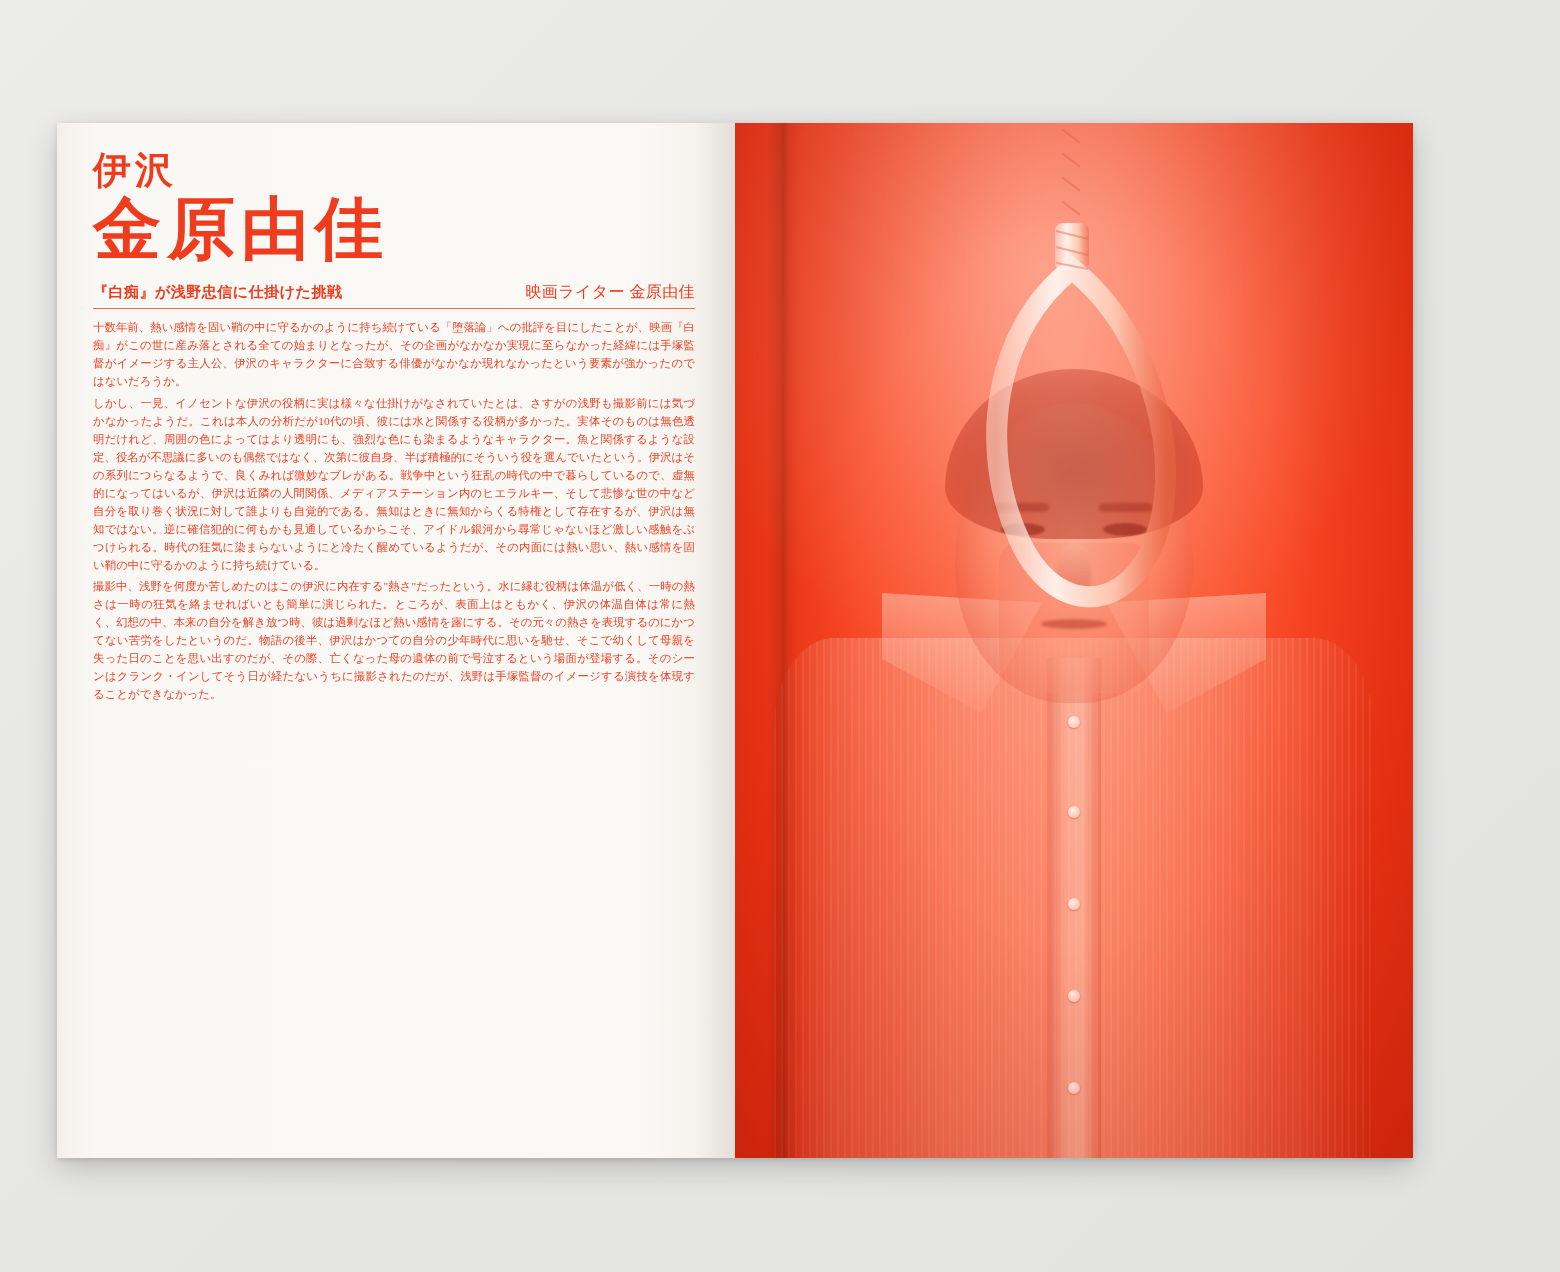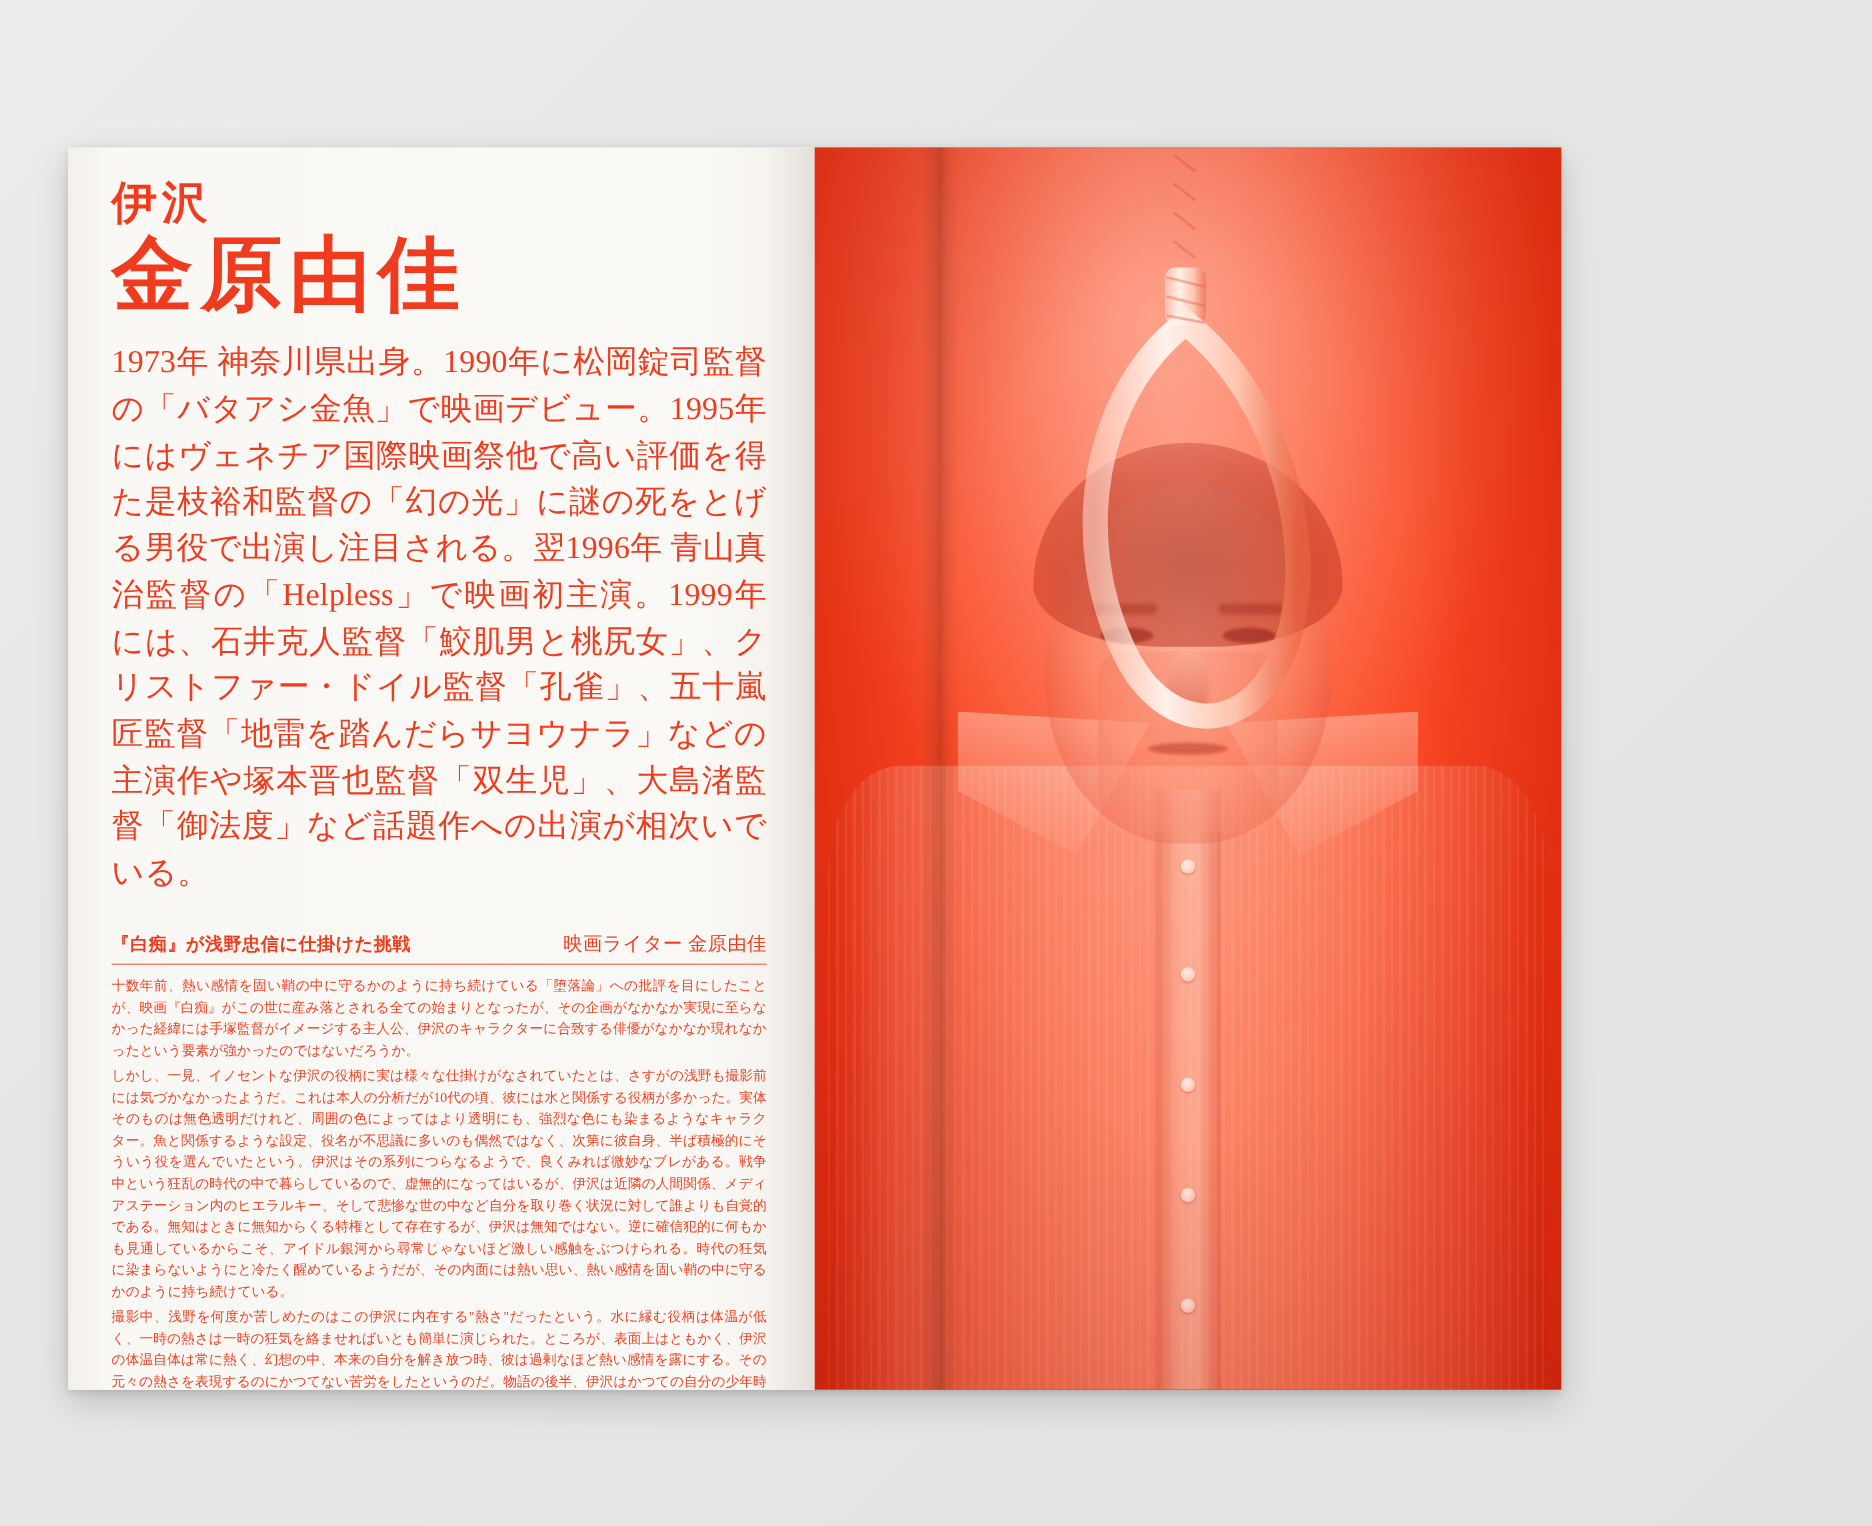--- a/index.html
+++ b/index.html
@@ -17,21 +17,21 @@
     position: relative;
     width: 1560px;
     height: 1272px;
     background: linear-gradient(135deg, #ececeb 0%, #e6e6e4 45%, #e2e2e0 100%);
   }
   
   .spread {
     position: absolute;
     left: 57px;
     top: 123px;
-    width: 1244px;
+    width: 1356px;
     height: 1035px;
     display: flex;
     box-shadow: 0 10px 28px rgba(0,0,0,0.18), 0 2px 6px rgba(0,0,0,0.12);
   }
   .page {
     position: relative;
     height: 100%;
     overflow: hidden;
   }
   .page-left {
@@ -311,21 +311,20 @@
 </head>
 <body>
 
 <div class="scene">
   <div class="spread">
 
     <div class="page page-left">
       <div class="left-inner">
         <div class="kicker">伊沢</div>
         <h1 class="headline">金原由佳</h1>
-        <p class="bio">1973年 神奈川県出身。1990年に松岡錠司監督の「バタアシ金魚」で映画デビュー。1995年にはヴェネチア国際映画祭他で高い評価を得た是枝裕和監督の「幻の光」に謎の死をとげる男役で出演し注目される。翌1996年 青山真治監督の「Helpless」で映画初主演。1999年には、石井克人監督「鮫肌男と桃尻女」、クリストファー・ドイル監督「孔雀」、五十嵐匠監督「地雷を踏んだらサヨウナラ」などの主演作や塚本晋也監督「双生児」、大島渚監督「御法度」など話題作への出演が相次いでいる。</p>
 
         <div class="sub-row">
           <div class="subhead">『白痴』が浅野忠信に仕掛けた挑戦</div>
           <div class="byline">映画ライター 金原由佳</div>
         </div>
 
         <div class="body-col">
           <p>十数年前、熱い感情を固い鞘の中に守るかのように持ち続けている「堕落論」への批評を目にしたことが、映画『白痴』がこの世に産み落とされる全ての始まりとなったが、その企画がなかなか実現に至らなかった経緯には手塚監督がイメージする主人公、伊沢のキャラクターに合致する俳優がなかなか現れなかったという要素が強かったのではないだろうか。</p>
           <p>しかし、一見、イノセントな伊沢の役柄に実は様々な仕掛けがなされていたとは、さすがの浅野も撮影前には気づかなかったようだ。これは本人の分析だが10代の頃、彼には水と関係する役柄が多かった。実体そのものは無色透明だけれど、周囲の色によってはより透明にも、強烈な色にも染まるようなキャラクター。魚と関係するような設定、役名が不思議に多いのも偶然ではなく、次第に彼自身、半ば積極的にそういう役を選んでいたという。伊沢はその系列につらなるようで、良くみれば微妙なブレがある。戦争中という狂乱の時代の中で暮らしているので、虚無的になってはいるが、伊沢は近隣の人間関係、メディアステーション内のヒエラルキー、そして悲惨な世の中など自分を取り巻く状況に対して誰よりも自覚的である。無知はときに無知からくる特権として存在するが、伊沢は無知ではない。逆に確信犯的に何もかも見通しているからこそ、アイドル銀河から尋常じゃないほど激しい感触をぶつけられる。時代の狂気に染まらないようにと冷たく醒めているようだが、その内面には熱い思い、熱い感情を固い鞘の中に守るかのように持ち続けている。</p>
           <p>撮影中、浅野を何度か苦しめたのはこの伊沢に内在する"熱さ"だったという。水に縁む役柄は体温が低く、一時の熱さは一時の狂気を絡ませればいとも簡単に演じられた。ところが、表面上はともかく、伊沢の体温自体は常に熱く、幻想の中、本来の自分を解き放つ時、彼は過剰なほど熱い感情を露にする。その元々の熱さを表現するのにかつてない苦労をしたというのだ。物語の後半、伊沢はかつての自分の少年時代に思いを馳せ、そこで幼くして母親を失った日のことを思い出すのだが、その際、亡くなった母の遺体の前で号泣するという場面が登場する。そのシーンはクランク・インしてそう日が経たないうちに撮影されたのだが、浅野は手塚監督のイメージする演技を体現することができなかった。</p>

